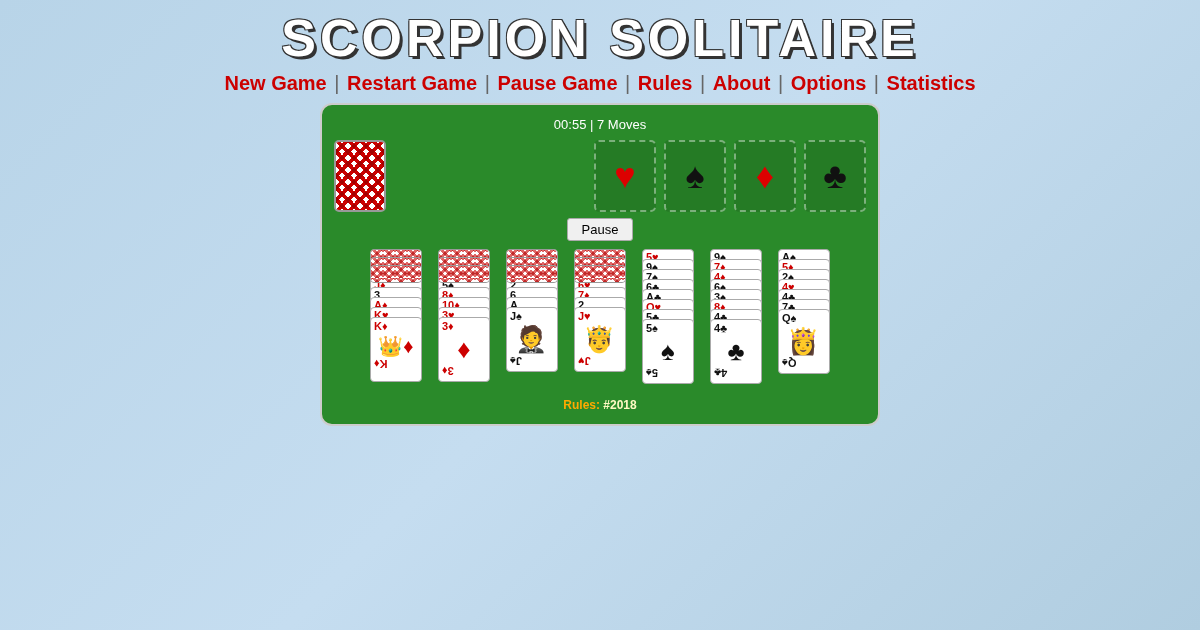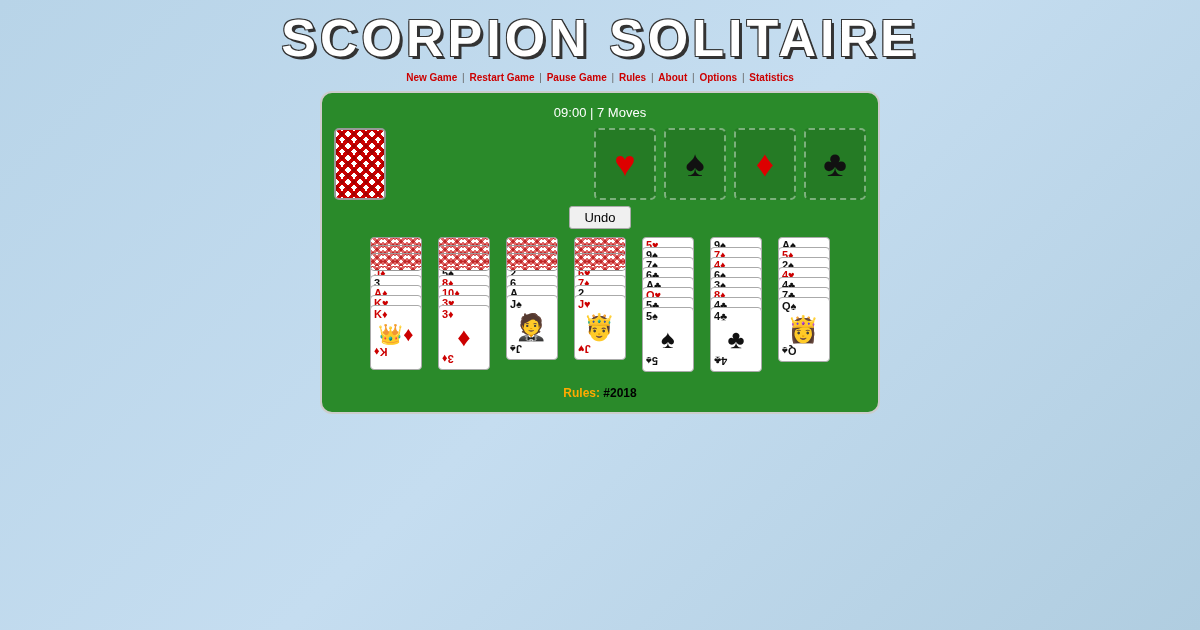--- a/index.html
+++ b/index.html
@@ -17,21 +17,21 @@
       font-size: 52px;
       font-weight: 900;
       color: white;
       text-shadow: 3px 3px 0 #333, -1px -1px 0 #333, 1px -1px 0 #333, -1px 1px 0 #333;
       letter-spacing: 4px;
       font-family: 'Arial Black', Arial, sans-serif;
       margin-top: 8px;
       text-transform: uppercase;
     }
     #nav {
-      font-size: 10px;
+      font-size: 20px;
       margin: 4px 0 8px;
       color: #333;
     }
     #nav a {
       color: #cc0000;
       text-decoration: none;
       font-weight: bold;
       cursor: pointer;
     }
     #nav span { color: #666; margin: 0 2px; }
@@ -155,21 +155,21 @@
   <span>|</span>
   <a>About</a>
   <span>|</span>
   <a>Options</a>
   <span>|</span>
   <a>Statistics</a>
 </div>
 
 <div id="game-area">
   <div id="timer-row">
-    <span>09:00</span>
+    <span>00:55</span>
     <span> | </span>
     <span>7 Moves</span>
   </div>
 
   <div id="top-section">
     <div id="deck-area">
       <div class="card-back">
         <div class="card-back-pattern"></div>
       </div>
     </div>
@@ -184,21 +184,21 @@
       <div class="suit-placeholder suit-diamonds">
         <span>♦</span>
       </div>
       <div class="suit-placeholder suit-clubs">
         <span>♣</span>
       </div>
     </div>
   </div>
 
   <div id="undo-row">
-    <button id="undo-btn">Undo</button>
+    <button id="undo-btn">Pause</button>
   </div>
 
   <div id="columns-area">
 
     <div class="column" id="col1">
     <div style="width: 52px; height: 18px; border-radius: 4px; border: 1px solid rgb(153, 153, 153); background: white; margin-bottom: -10px; position: relative; overflow: hidden;">
           <div class="card-back-pattern" style="width: 100%; height: 100%; background-color: white; background-image: repeating-linear-gradient(45deg, transparent, transparent 3px, rgba(200, 0, 0, 0.6) 3px, rgba(200, 0, 0, 0.6) 6px), repeating-linear-gradient(-45deg, transparent, transparent 3px, rgba(200, 0, 0, 0.6) 3px, rgba(200, 0, 0, 0.6) 6px); border-radius: 3px; position: absolute; inset: 0px;"></div>
         </div>
         <div style="width: 52px; height: 18px; border-radius: 4px; border: 1px solid rgb(153, 153, 153); background: white; margin-bottom: -10px; position: relative; overflow: hidden;">
           <div class="card-back-pattern" style="width: 100%; height: 100%; background-color: white; background-image: repeating-linear-gradient(45deg, transparent, transparent 3px, rgba(200, 0, 0, 0.6) 3px, rgba(200, 0, 0, 0.6) 6px), repeating-linear-gradient(-45deg, transparent, transparent 3px, rgba(200, 0, 0, 0.6) 3px, rgba(200, 0, 0, 0.6) 6px); border-radius: 3px; position: absolute; inset: 0px;"></div>
@@ -319,15 +319,15 @@
           <div style="font-size: 11px; font-weight: bold; line-height: 1.1;">Q♠</div>
           <div style="text-align: center; font-size: 26px; margin-top: 2px;">👸</div>
           <div style="font-size: 11px; font-weight: bold; text-align: right; transform: rotate(180deg);">Q♠</div>
         </div>
       </div>
 
   </div>
 
   <div id="game-footer" style="margin-top: 14px; font-size: 12px; color: rgba(255, 255, 255, 0.7);">
     <span>Rules:</span>
-    <span style="color: #000000; margin-top: 8px;">#2018</span>
+    <span style="color: #fef9c3; margin-top: 8px;">#2018</span>
   </div>
 </div>
 
 </body></html>

